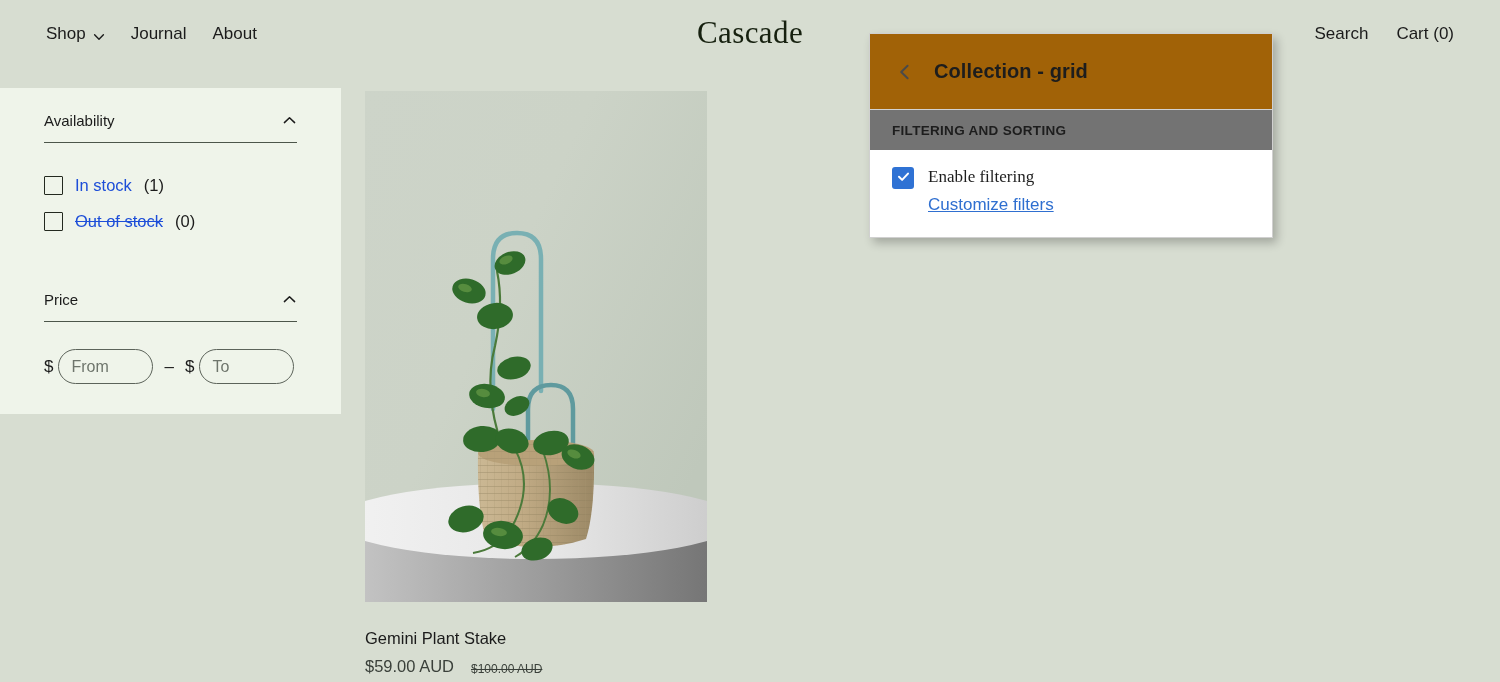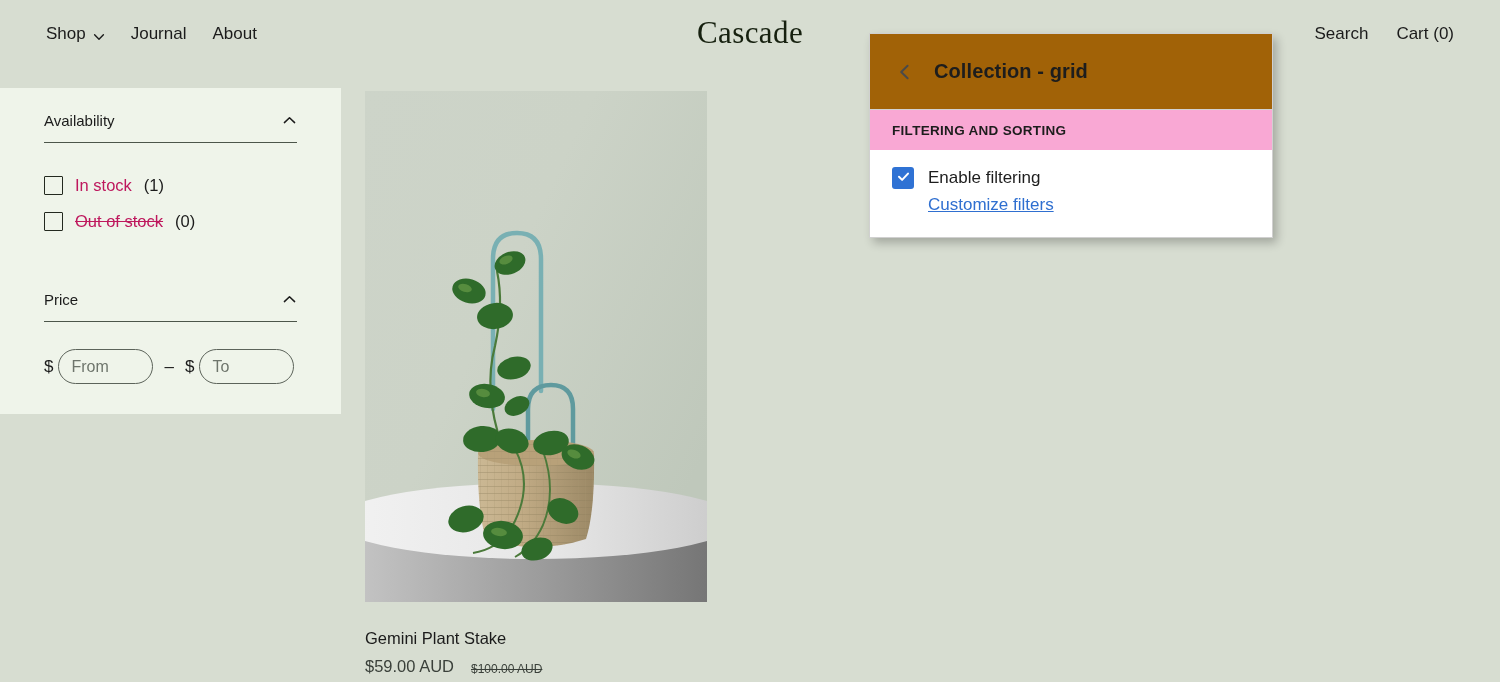--- a/index.html
+++ b/index.html
@@ -104,21 +104,21 @@
   }
   .cbx {
     width: 19px; height: 19px;
     border: 1.4px solid #23291f;
     background: transparent;
     flex: 0 0 auto;
     border-radius: 1px;
   }
   .filter-row-label {
     font-size: 16.5px;
-    color: #be185d;
+    color: #1d4ed8;
     white-space: nowrap;
   }
   .filter-row.disabled .filter-row-label { text-decoration: line-through; }
   .filter-row-count { font-size: 16.5px; color: #1b1b1b; }
 
   .price-row {
     display: flex;
     align-items: center;
     padding-top: 27px;
     gap: 0;
@@ -202,36 +202,36 @@
     cursor: pointer;
     flex: 0 0 auto;
   }
   .panel-title {
     font-size: 20px;
     color: #1d1d1d;
     font-weight: 600;
     letter-spacing: 0.1px;
   }
   .panel-section-head {
-    background: #f9a8d4;
+    background: #737373;
     padding: 13px 22px 12px 22px;
     font-size: 13.5px;
     font-weight: 600;
     letter-spacing: 0.3px;
     color: #1d1d1d;
   }
   .panel-body {
     background: #ffffff;
     padding: 17px 22px 22px 22px;
   }
   .check-row {
     display: flex;
-    align-items: center;
     gap: 14px;
     cursor: pointer;
+    font-family: Liberation Serif, serif;
   }
   .check-box-on {
     width: 22px; height: 22px;
     border-radius: 3px;
     background: #2f72d4;
     display: flex;
     align-items: center;
     justify-content: center;
     flex: 0 0 auto;
   }

